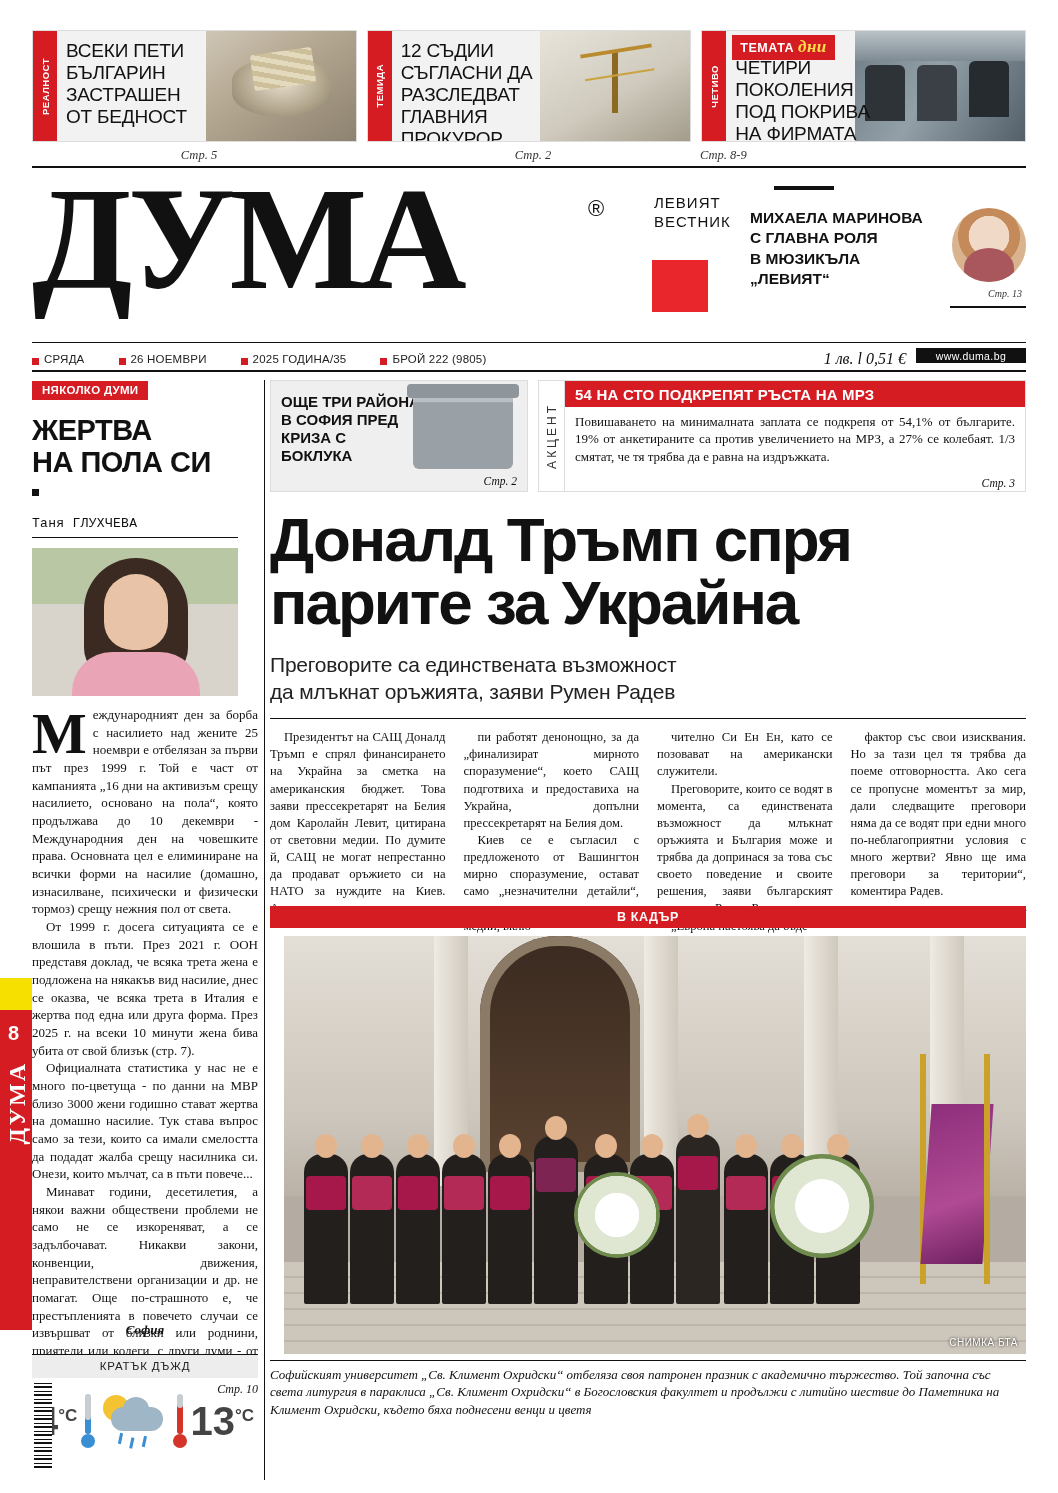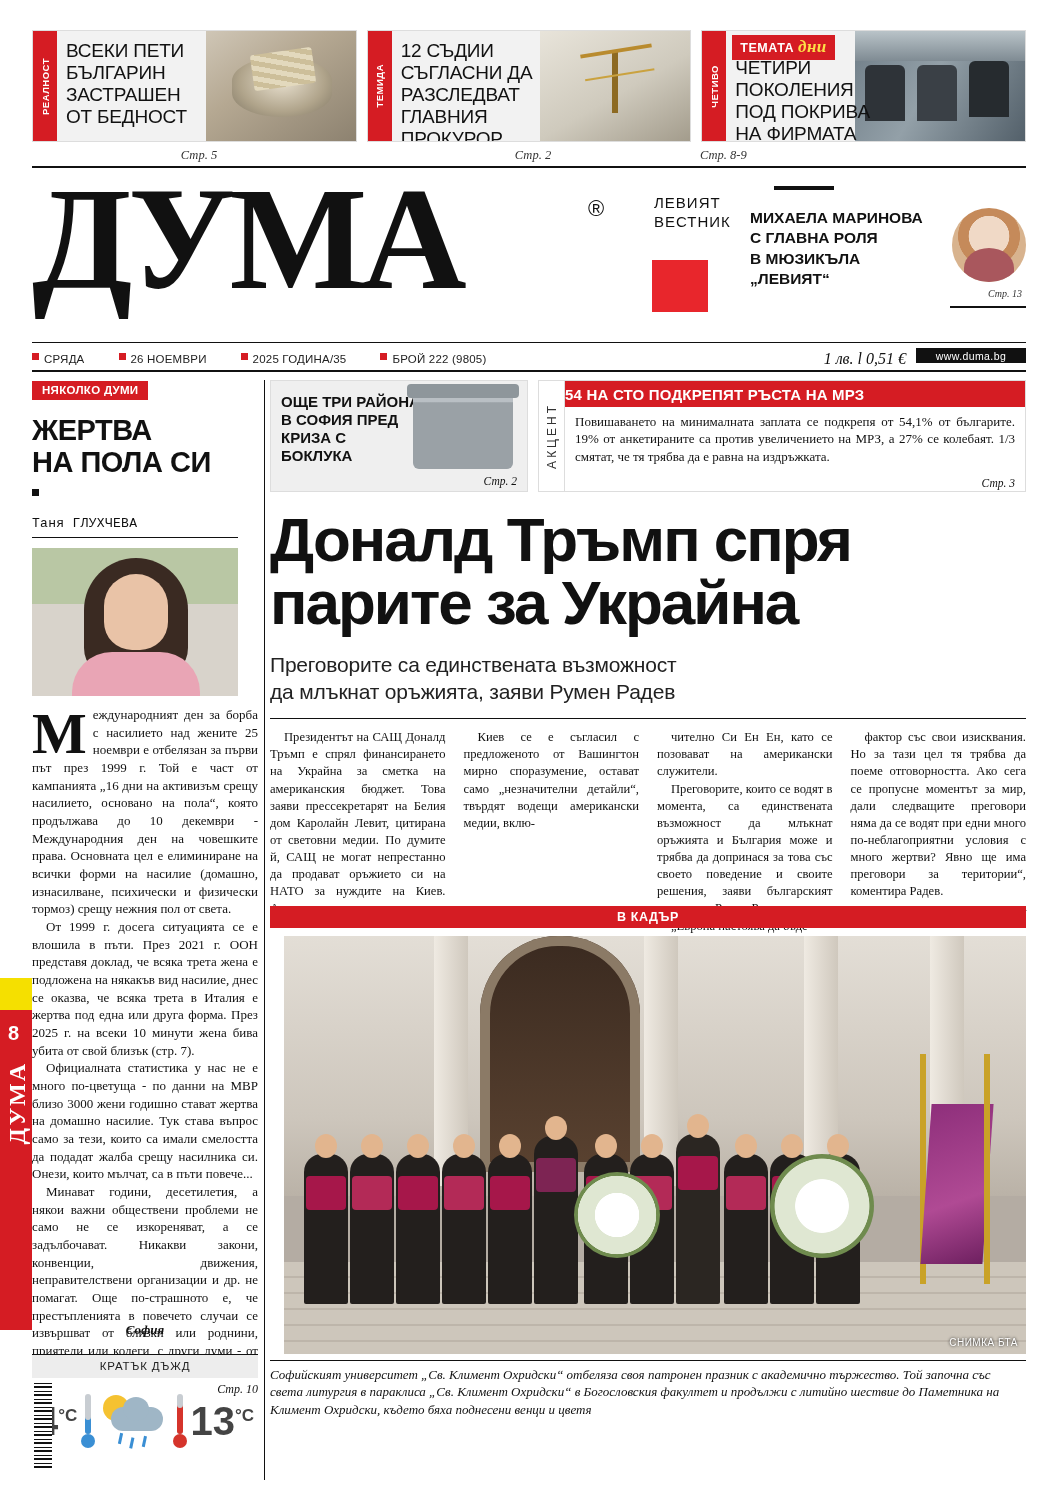--- a/index.html
+++ b/index.html
@@ -135,21 +135,21 @@
     position:absolute; right:4px; top:116px; font-style:italic; font-size:10px; color:#333;
   }
   .mast-right-underline{ position:absolute; right:0; top:134px; width:76px; height:2px; background:#111; }
 
   .infobar {
     position:absolute; left:32px; top:348px; width:994px; height:22px;
     font-family:"Liberation Sans", sans-serif; font-size:11.5px; color:#222;
     display:flex; align-items:center; gap:8px;
   }
   .sq { width:7px; height:7px; background:#d51c23; display:inline-block; margin-right:5px; }
-  .infobar .it { display:flex; align-items:flex-start; margin-right:26px; letter-spacing:.2px; }
+  .infobar .it { display:flex; align-items:flex-end; margin-right:26px; letter-spacing:.2px; }
   .infobar .price {
     margin-left:auto; font-family:"Liberation Serif", serif; font-style:italic;
     font-size:16px; color:#111; margin-right:120px;
   }
   .site {
     position:absolute; right:32px; top:348px; width:110px; height:15px; background:#111;
     color:#fff; font-family:"Liberation Sans", sans-serif; font-size:10.5px;
     display:flex; align-items:center; justify-content:center; letter-spacing:.4px;
   }
 
@@ -178,21 +178,21 @@
     background:#fff; border-right:1px solid #ddd;
     display:flex; align-items:center; justify-content:center;
   }
   .r2b .vtag span{
     writing-mode:vertical-rl; transform:rotate(180deg);
     font-family:"Liberation Sans", sans-serif; font-size:12px; letter-spacing:3px; color:#333;
   }
   .r2b .hd{
     position:absolute; left:26px; right:0; top:0; height:26px; background:#d51c23; color:#fff;
     font-family:"Liberation Sans", sans-serif; font-weight:700; font-size:15px;
-    display:flex; align-items:center; letter-spacing:.2px;
+    display:flex; align-items:center; padding-left:10px; letter-spacing:.2px;
   }
   .r2b .bd{
     position:absolute; left:36px; right:10px; top:32px;
     font-size:13px; line-height:1.33; text-align:justify; color:#111;
   }
   .r2b .pg{ position:absolute; right:10px; bottom:2px; font-style:italic; font-size:11.5px; }
 
   
   .leftcol { position:absolute; left:32px; top:380px; width:226px; }
   .nk {
@@ -561,20 +561,21 @@
     <div class="sub">
       <div>Преговорите са единствената възможност</div>
       <div>да млъкнат оръжията, заяви Румен Радев</div>
     </div>
     <div class="hr"></div>
     <div class="cols">
       <div class="c">
         <p class="first">Президентът на САЩ Доналд Тръмп е спрял финансирането на Украйна за сметка на американския бюджет. Това заяви прессекретарят на Белия дом Каролайн Левит, цитирана от световни медии. По думите й, САЩ не могат непрестанно да продават оръжието си на НАТО за нуждите на Киев. Американските еки-</p>
       </div>
       <div class="c">
+        <p>пи работят денонощно, за да „финализират мирното споразумение“, което САЩ подготвиха и предоставиха на Украйна, допълни прессекретарят на Белия дом.</p>
         <p>Киев се е съгласил с предложеното от Вашингтон мирно споразумение, остават само „незначителни детайли“, твърдят водещи американски медии, вклю-</p>
       </div>
       <div class="c">
         <p>чително Си Ен Ен, като се позовават на американски служители.</p>
         <p>Преговорите, които се водят в момента, са единствената възможност да млъкнат оръжията и България може и трябва да допринася за това със своето поведение и своите решения, заяви българският президент Румен Радев.</p>
         <p>„Европа настоява да бъде</p>
       </div>
       <div class="c">
         <p>фактор със свои изисквания. Но за тази цел тя трябва да поеме отговорността. Ако сега се пропусне моментът за мир, дали следващите преговори няма да се водят при едни много по-неблагоприятни условия с много жертви? Явно ще има преговори за територии“, коментира Радев.</p>
         <div class="pg">Стр. 7</div>

